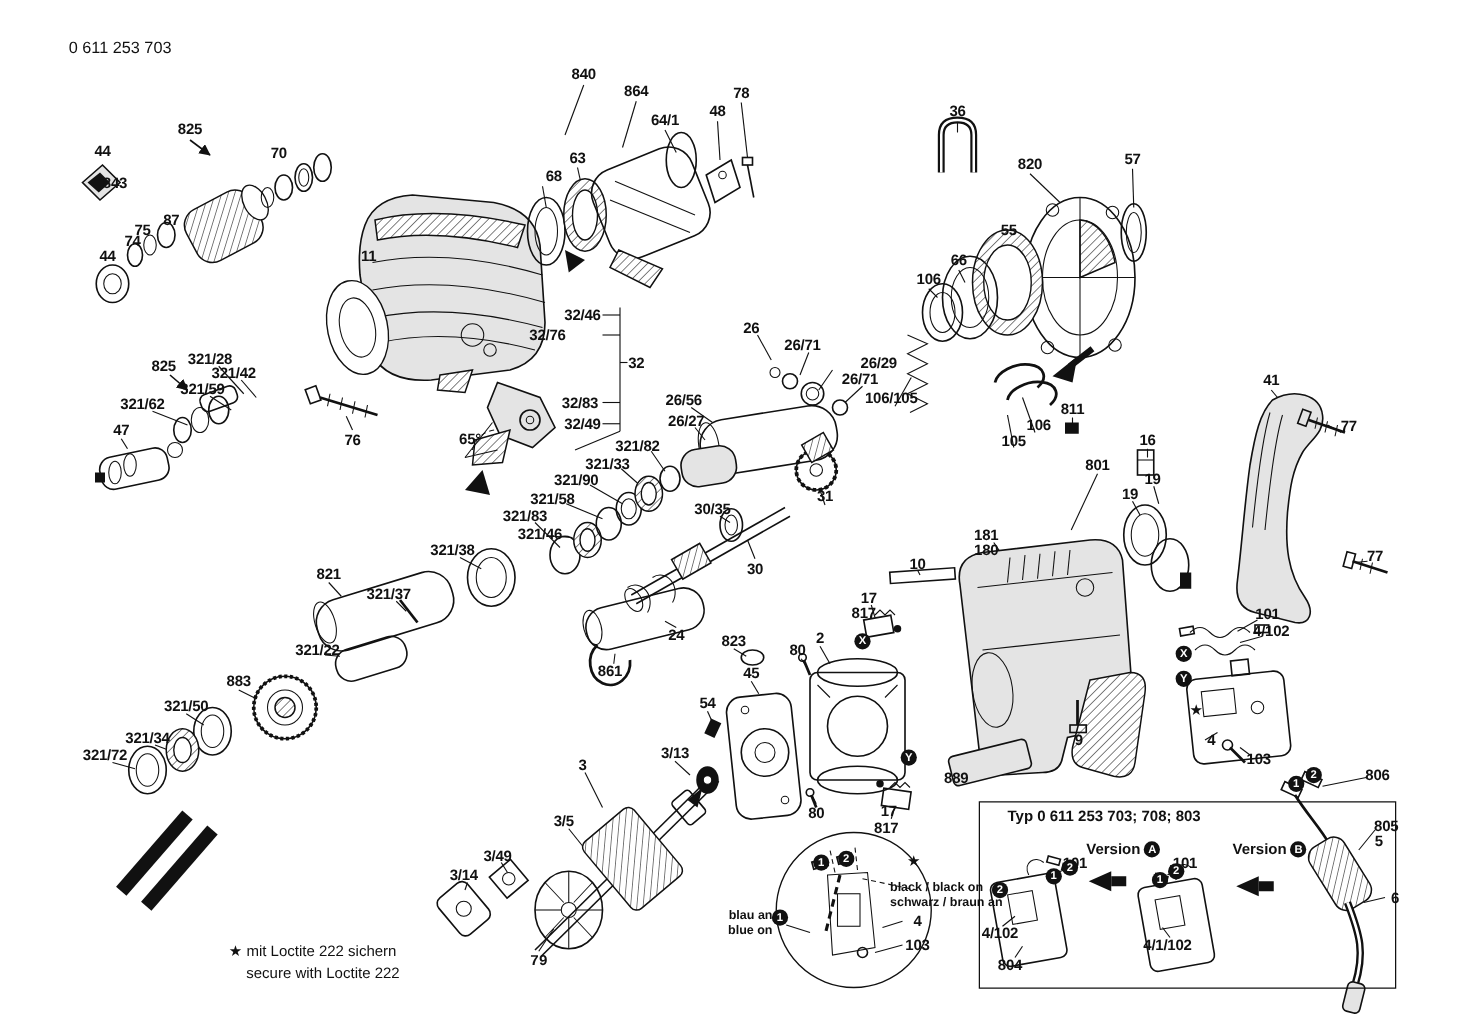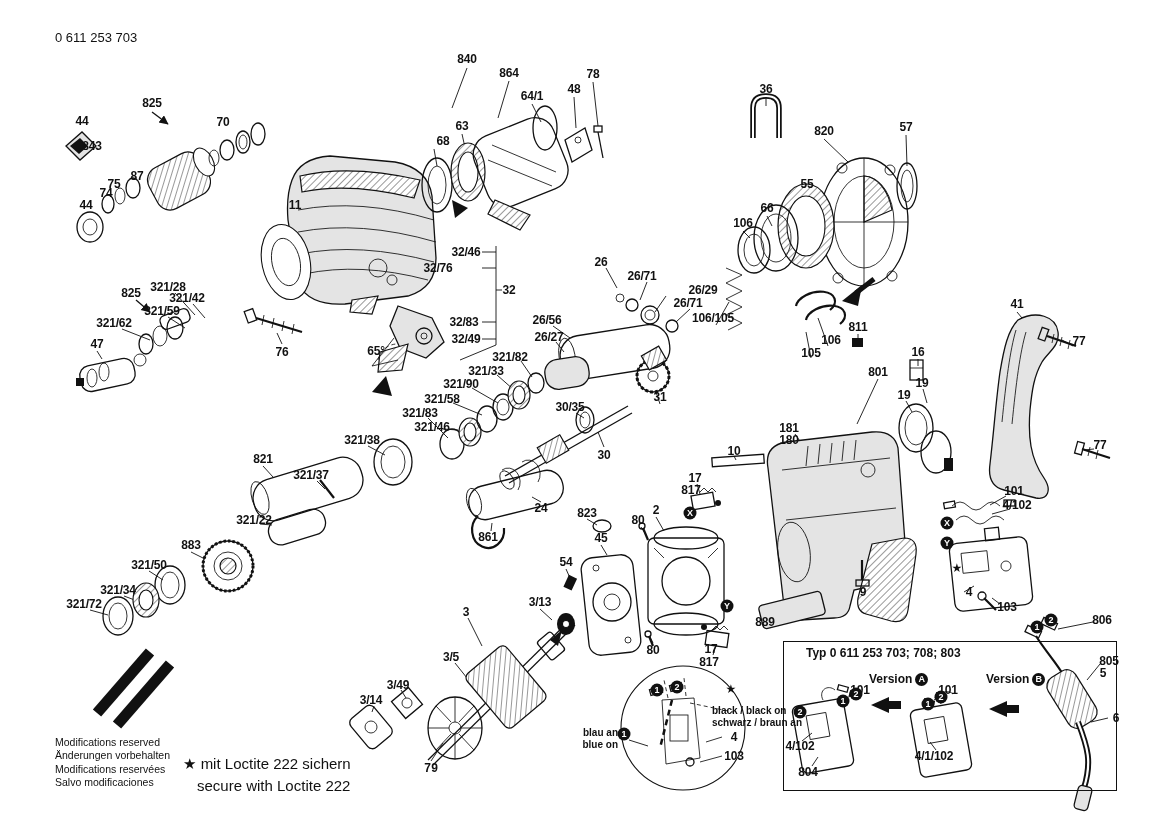--- a/index.html
+++ b/index.html
@@ -29,21 +29,21 @@
   .title-block{position:absolute;left:55px;top:30px}
   .part-number{font-size:13px;margin-bottom:7px}
   .issue-row{display:flex;align-items:stretch;gap:9px}
   .issue-box{display:flex;border:1px solid #111}
   .issue-cell1{font-size:9px;line-height:1.15;padding:2px 4px;border-right:1px solid #111}
   .issue-cell2{font-size:12px;padding:2px 6px;display:flex;align-items:center}
   .fig-badge{background:#111;color:#fff;font-weight:bold;font-size:15px;padding:2px 9px;
              display:flex;align-items:center}
   
   .mods{position:absolute;left:55px;top:736px;font-size:10.5px;line-height:1.27}
-  .loctite{position:absolute;left:183px;top:753px;font-size:15px;line-height:1.45}
+  .loctite{position:absolute;left:183px;top:753px;font-size:12px;line-height:1.45}
   .loctite .l2{padding-left:14px}
   
   .inset-box{position:absolute;left:783px;top:641px;width:334px;height:150px;border:1.5px solid #111}
   .inset-title{position:absolute;left:22px;top:4px;font-size:12px;font-weight:bold;white-space:nowrap}
   .version{position:absolute;font-size:12px;font-weight:bold;display:flex;align-items:center;gap:3px}
   .version .vmark{width:13px;height:13px;border-radius:50%;background:#111;color:#fff;font-size:9px;
                   display:flex;align-items:center;justify-content:center;line-height:1}
   .va{left:85px;top:30px}
   .vb{left:202px;top:30px}
   
@@ -492,26 +492,20 @@
       <rect class="ln" x="936" y="694" width="10" height="5" transform="rotate(15 941 696)"></rect>
       <polygon class="bk" points="1007,701 1007,717 989,709"></polygon>
       <rect class="bk" x="1007" y="705" width="12" height="8"></rect>
     </g>
   </svg>
 
   <div class="title-block">
     <div class="part-number">0 611 253 703</div>
   </div>
 
-  <div class="mods">
-    <div>Modifications reserved</div>
-    <div>Änderungen vorbehalten</div>
-    <div>Modifications reservées</div>
-    <div>Salvo modificaciones</div>
-  </div>
 
   <div class="loctite">
     <div class="l1">
       <span>★</span>
       <span>mit Loctite 222 sichern</span>
     </div>
     <div class="l2">secure with Loctite 222</div>
   </div>
 
   <div class="inset-box">

